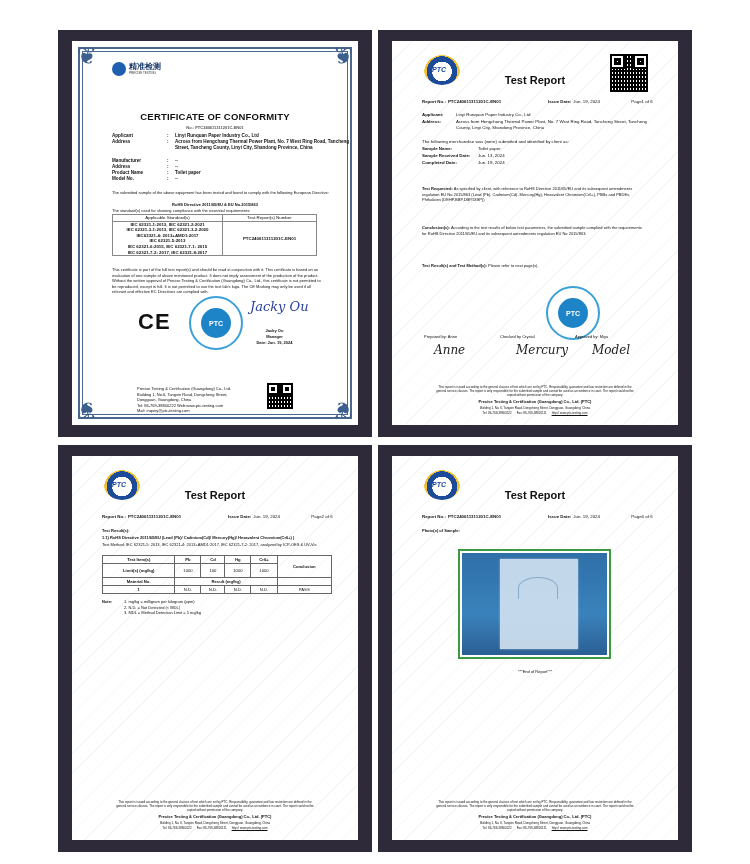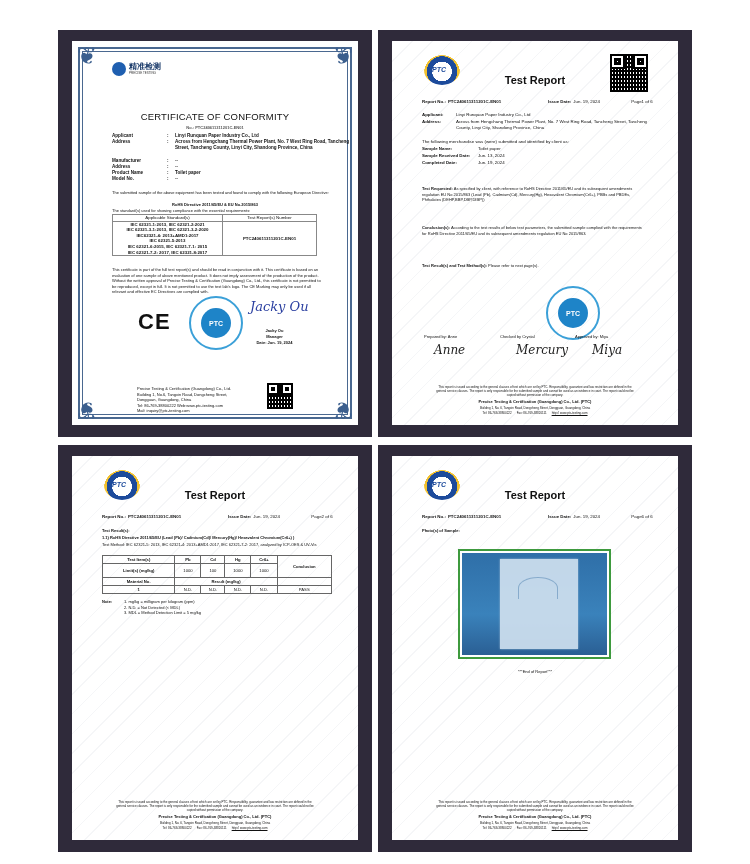--- a/index.html
+++ b/index.html
@@ -8,21 +8,21 @@
 .frame{position:absolute;background:#2f2a3a;padding:11px 14px 12px 14px}
 .page{position:relative;width:100%;height:100%;background:#fff;overflow:hidden}
 .wm{position:absolute;inset:0;background-image:repeating-linear-gradient(135deg,rgba(200,205,215,.18) 0 1px,transparent 1px 14px);pointer-events:none}
 .abs{position:absolute}
 .b{font-weight:bold}
 .t4{font-size:4px;line-height:5.5px}
 .t3{font-size:3px;line-height:4px}
 
 .cert-border{position:absolute;left:6px;top:6px;right:6px;bottom:6px;border:2px solid #4a6890;outline:1px solid #4a6890;outline-offset:-5px}
 .corner{position:absolute;width:26px;height:26px;color:#3c5f8e;font-size:24px;line-height:26px;text-align:center}
-.cert-title{position:absolute;left:0;right:0;top:70px;text-align:center;font-size:9.5px;font-weight:normal;letter-spacing:.2px}
+.cert-title{position:absolute;left:0;right:0;top:70px;text-align:center;font-size:9.5px;font-weight:bold;letter-spacing:.2px}
 .kv{position:absolute;left:40px;display:flex;font-size:4.6px;line-height:5.8px;font-weight:bold}
 .kv .k{width:55px}
 .kv .c{width:8px}
 .kv .v{width:175px}
 table.std{position:absolute;border-collapse:collapse;font-size:4.4px;line-height:5.6px}
 table.std td,table.std th{border:.6px solid #888;text-align:center;padding:0 2px;font-weight:normal}
 .stamp{position:absolute;border-radius:50%;border:2px solid #3ba0d8;color:#1e84c8;display:flex;align-items:center;justify-content:center;font-weight:bold}
 .stamp .inner{width:60%;height:60%;border-radius:50%;background:#1e84c8;color:#fff;display:flex;align-items:center;justify-content:center}
 .qr{position:absolute;background:
  repeating-linear-gradient(0deg,#000 0 2px,transparent 2px 4px),
@@ -184,21 +184,21 @@
     <div class="abs t4" style="left:30px;top:222px;width:225px"><span class="b">Test Result(s) and Test Method(s):</span> <span>Please refer to next page(s).</span></div>
 
     <div class="stamp" style="left:154px;top:245px;width:54px;height:54px">
         <div class="inner" style="font-size:7px">PTC</div>
       </div>
     <div class="abs t4" style="left:32px;top:293px">Prepared by: Anne</div>
     <div class="abs t4" style="left:108px;top:293px">Checked by Crystal</div>
     <div class="abs t4" style="left:183px;top:293px">Approved by: Miya</div>
     <div class="sig" style="left:42px;top:302px">Anne</div>
     <div class="sig" style="left:124px;top:302px">Mercury</div>
-    <div class="sig" style="left:200px;top:302px">Miya</div>
+    <div class="sig" style="left:200px;top:302px">Model</div>
 
     <div class="footer" style="top:344px">
       <div class="t3" style="width:200px;margin:0 auto">This report is issued according to the general clauses of test which are set by PTC. Responsibility, guarantee and law restriction are defined in the general service clauses. The report is only responsible for the submitted sample and cannot be used as an evidence in court. The report could not be copied without permission of the company.</div>
       <div class="t4 b" style="margin-top:2px">Precise Testing &amp; Certification (Guangdong) Co., Ltd. (PTC)</div>
       <div class="t3" style="margin-top:1px">Building 1, No. 6, Tangxin Road, Dongcheng Street, Dongguan, Guangdong, China</div>
       <div class="t3" style="margin-top:1px"><span>Tel: 86-769-38800222</span>&nbsp;&nbsp;&nbsp;&nbsp;&nbsp;&nbsp;<span>Fax: 86-769-38820111</span>&nbsp;&nbsp;&nbsp;&nbsp;&nbsp;&nbsp;<span style="text-decoration:underline">http:// www.ptc-testing.com</span></div>
     </div>
   </div>
 </div>
 

